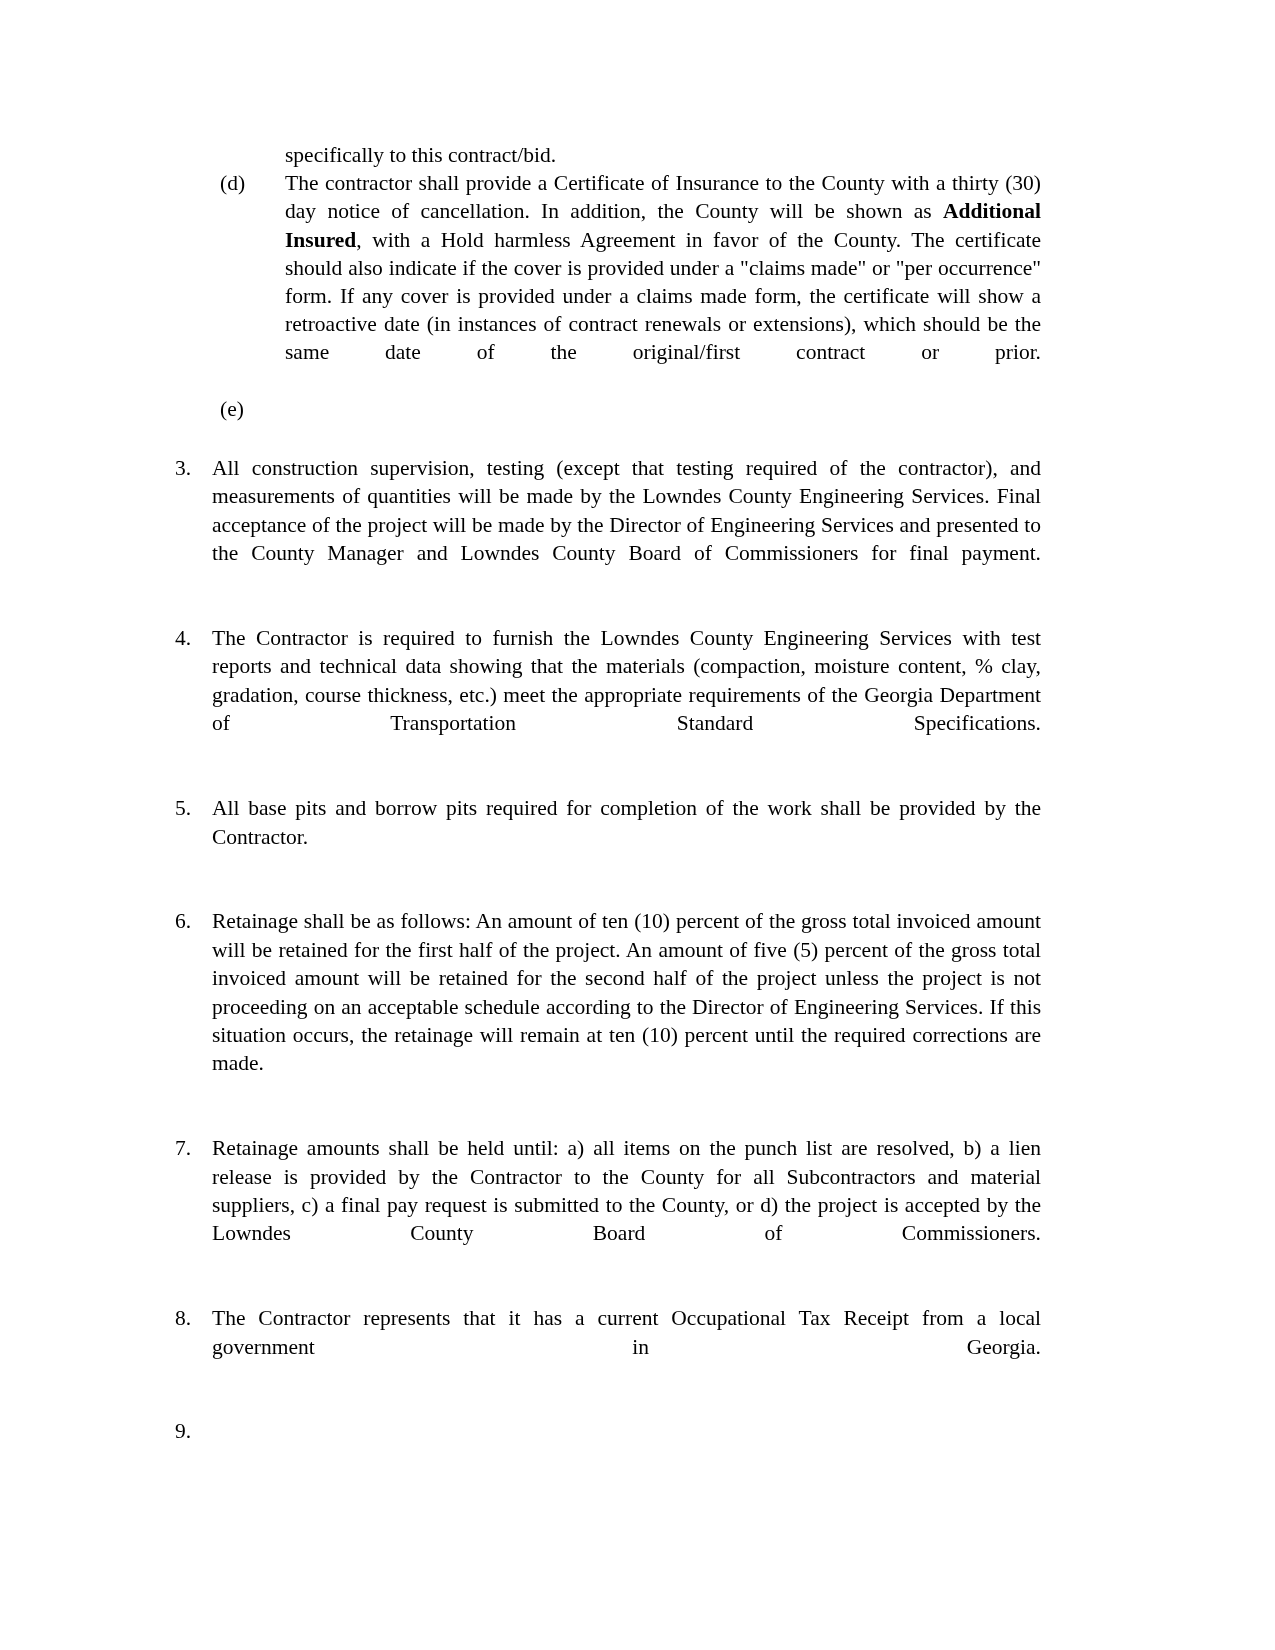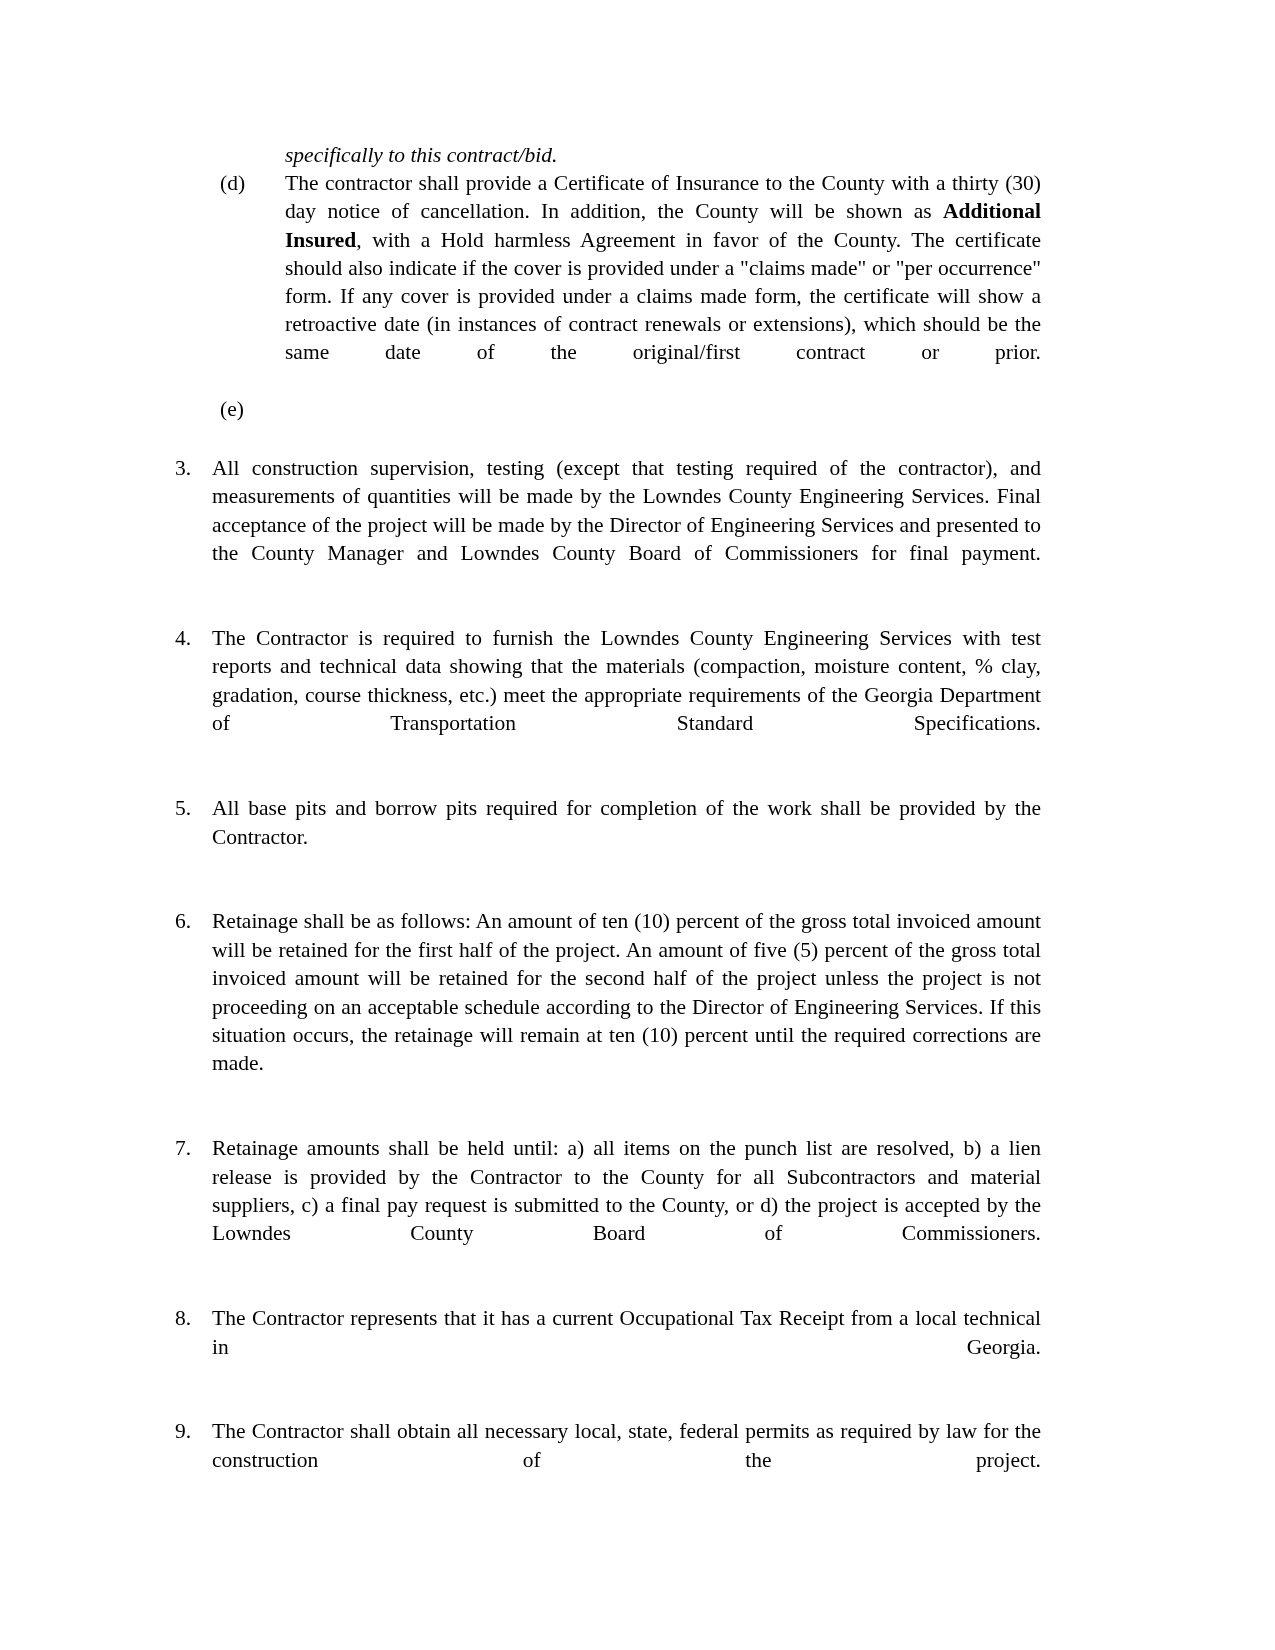--- a/index.html
+++ b/index.html
@@ -27,21 +27,20 @@
 
   
   .sub-block {
     width: 866px;
   }
   .orphan-line {
     margin: 0 0 0 110px;
     font-size: 21.5px;
     line-height: 28.2px;
     text-align: left;
-    font-style: italic;
   }
   .sub-item {
     position: relative;
     margin: 0 0 0 0;
     padding-left: 110px;
     font-size: 21.5px;
     line-height: 28.2px;
     text-align: justify;
     text-justify: inter-word;
   }
@@ -126,23 +125,23 @@
 
       <p class="num-item">
         <span class="num-marker">6.</span><span>Retainage shall be as follows: An amount of ten (10) percent of the gross total invoiced amount will be retained for the first half of the project.  An amount of five (5) percent of the gross total invoiced amount will be retained for the second half of the project unless the project is not proceeding on an acceptable schedule according to the Director of Engineering Services.  If this situation occurs, the retainage will remain at ten (10) percent until the required corrections are made.</span>
       </p>
 
       <p class="num-item">
         <span class="num-marker">7.</span><span>Retainage amounts shall be held until: a) all items on the punch list are resolved, b) a lien release is provided by the Contractor to the County for all Subcontractors and material suppliers, c) a final pay request is submitted to the County, or d) the project is accepted by the Lowndes County Board of Commissioners.</span>
       </p>
 
       <p class="num-item">
-        <span class="num-marker">8.</span><span>The Contractor represents that it has a current Occupational Tax Receipt from a local technical in Georgia.</span>
+        <span class="num-marker">8.</span><span>The Contractor represents that it has a current Occupational Tax Receipt from a local government in Georgia.</span>
       </p>
 
       <p class="num-item">
-        <span class="num-marker">9.</span><span>The Contractor shall obtain all necessary local, state, federal permits as required by law for the construction of the project.</span>
+        <span class="num-marker">9.</span>
       </p>
 
     </div>
 
   </div>
 </div>
 
 </body></html>

